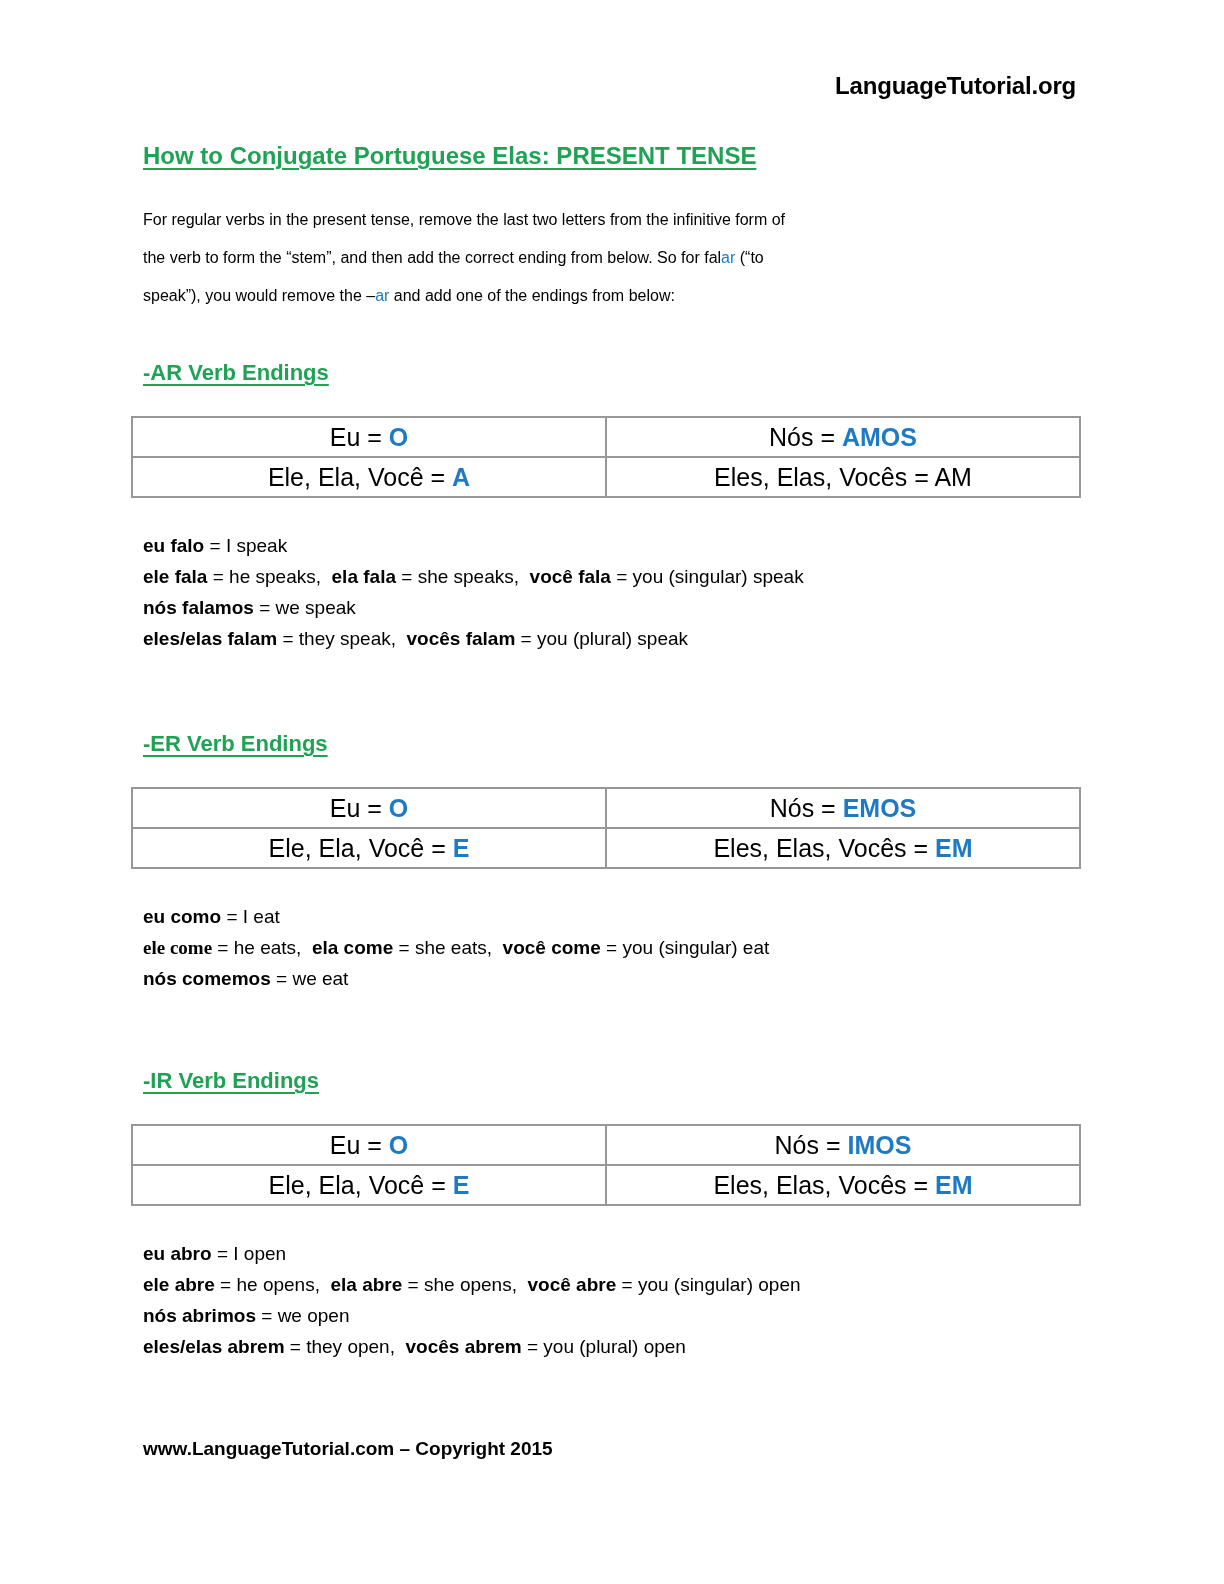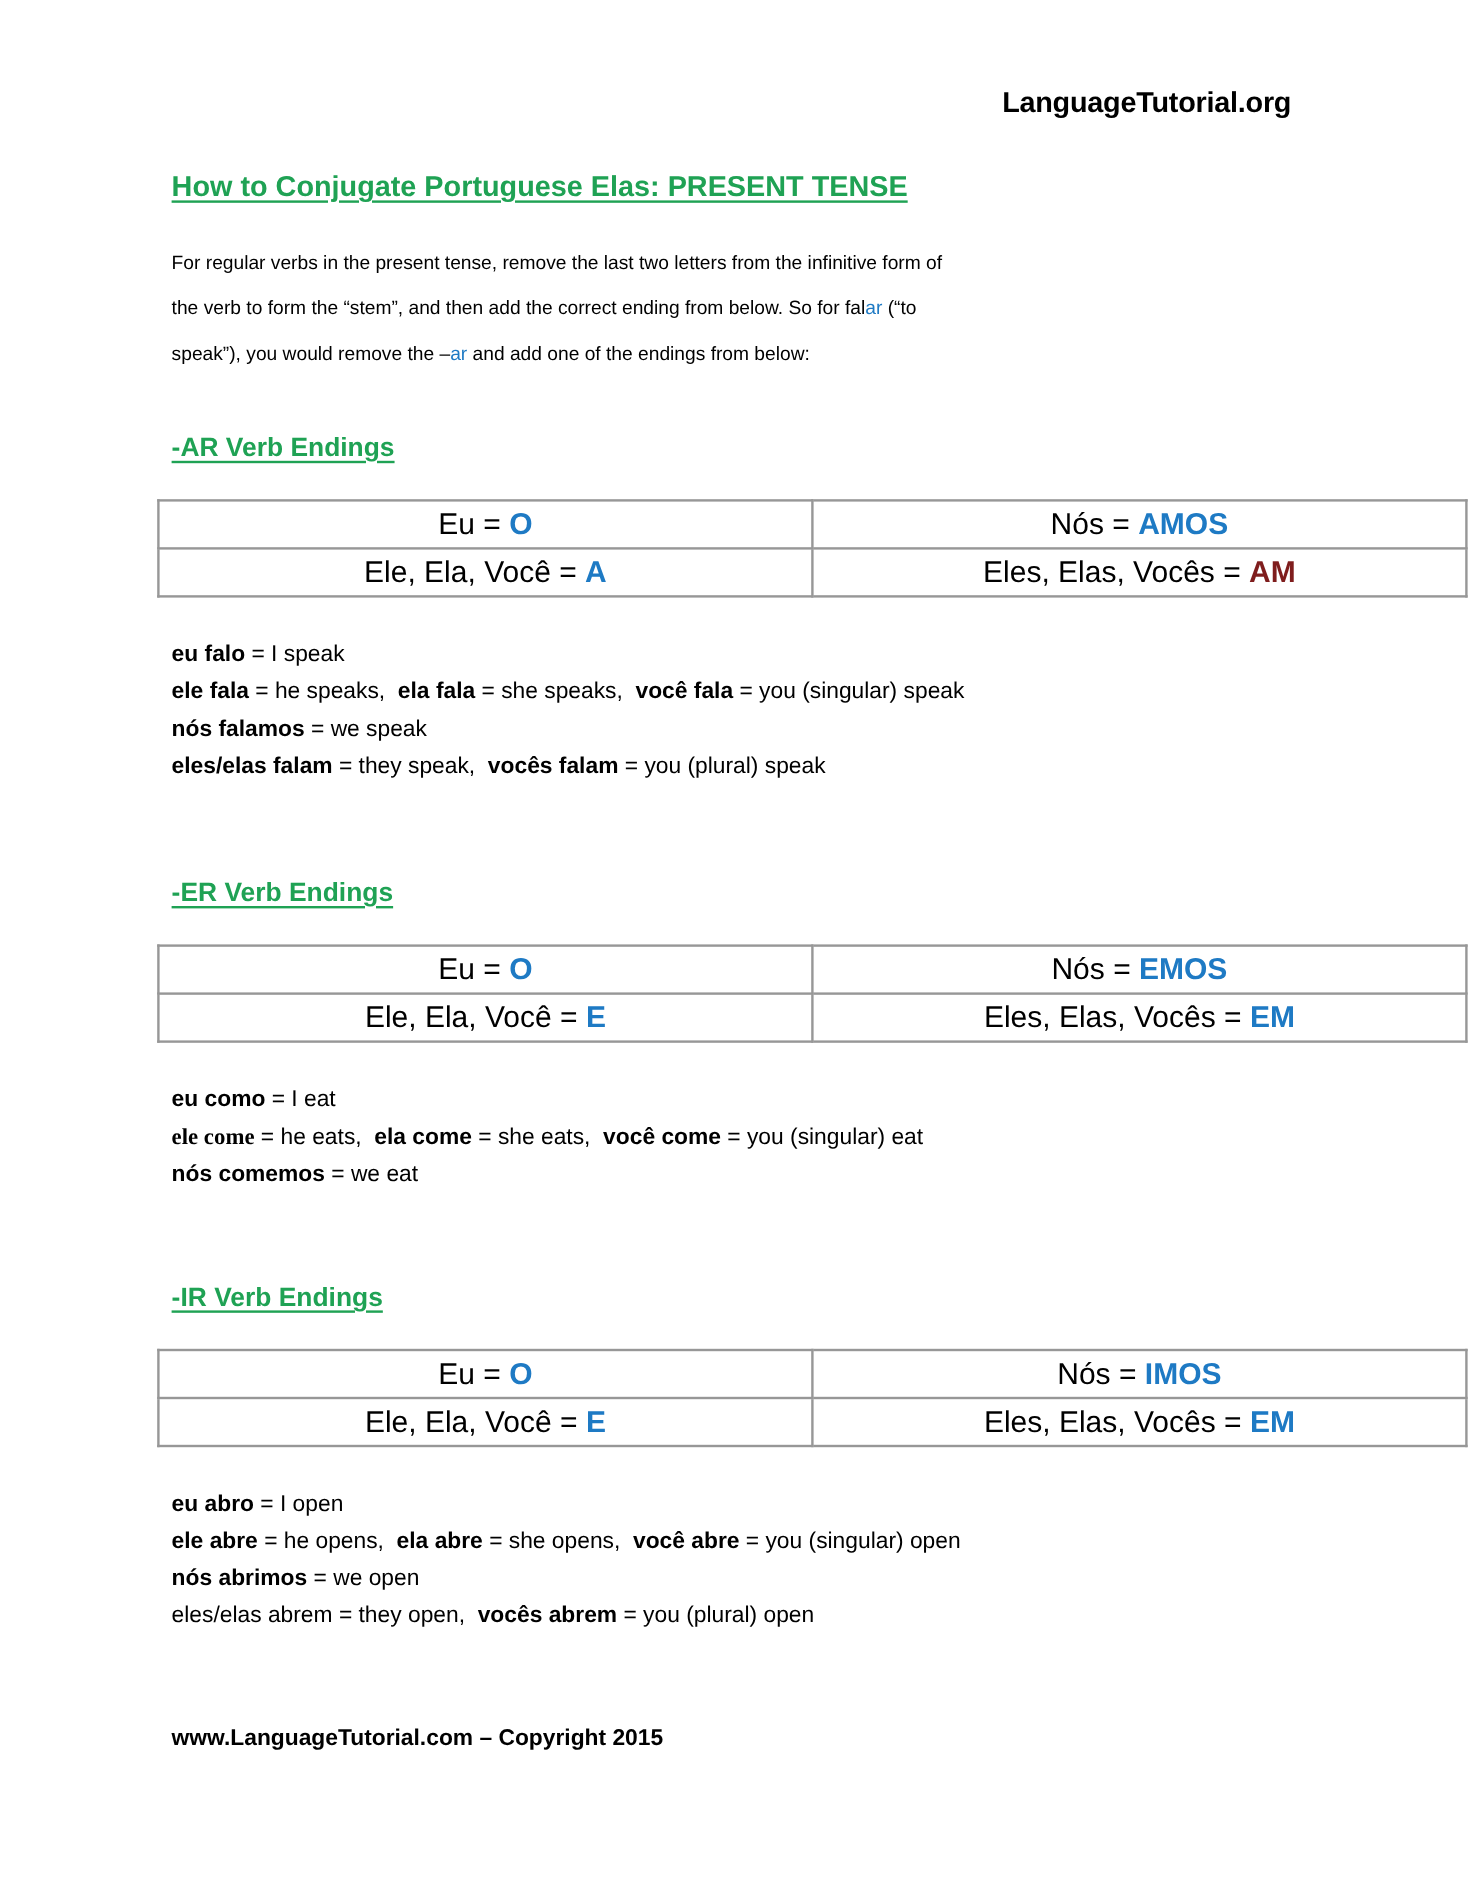--- a/index.html
+++ b/index.html
@@ -22,21 +22,21 @@
   .sec{position:absolute;left:0;width:1224px;}
   .sec-ar{top:360px;height:370px;}
   .sec-er{top:731px;height:335px;}
   .sec-ir{top:1068px;height:330px;}
   .shead{
     position:absolute;left:143px;top:0;margin:0;
     font-size:22px;font-weight:bold;color:var(--green);
     text-decoration:underline;text-underline-offset:4px;
   }
   .ctable{
-    position:absolute;left:131px;top:56px;width:1092px;
+    position:absolute;left:131px;top:56px;width:950px;
     border-collapse:collapse;border:2px solid #616161;
     table-layout:fixed;
   }
   .ctable td{
     width:50%;height:38px;padding:0;
     text-align:center;vertical-align:middle;
     font-size:25px;border:2px solid #979797;
     white-space:pre;
   }
   .examples{position:absolute;left:143px;top:170px;}
@@ -64,21 +64,21 @@
   <section class="sec sec-ar">
     <h2 class="shead">-AR Verb Endings</h2>
     <table class="ctable">
       <tbody>
           <tr>
         <td><span>Eu = </span><span style="font-weight: bold; color: rgb(30, 122, 196);">O</span></td>
         <td><span>Nós = </span><span style="font-weight: bold; color: rgb(30, 122, 196);">AMOS</span></td>
       </tr>
       <tr>
         <td><span>Ele, Ela, Você = </span><span style="font-weight: bold; color: rgb(30, 122, 196);">A</span></td>
-        <td><span>Eles, Elas, Vocês = </span><span style="font-weight: bold; color: #7f1d1d;">AM</span></td>
+        <td><span>Eles, Elas, Vocês = </span><span style="font-weight: normal; color: #000000;">AM</span></td>
       </tr>
     </tbody>
       </table>
     <div class="examples">
       <div class="eline"><span style="font-weight: bold;">eu falo</span><span> = I speak</span></div>
       <div class="eline"><span style="font-weight: bold;">ele fala</span><span> = he speaks,  </span><span style="font-weight: bold;">ela fala</span><span> = she speaks,  </span><span style="font-weight: bold;">você fala</span><span> = you (singular) speak</span></div>
       <div class="eline"><span style="font-weight: bold;">nós falamos</span><span> = we speak</span></div>
       <div class="eline"><span style="font-weight: bold;">eles/elas falam</span><span> = they speak,  </span><span style="font-weight: bold;">vocês falam</span><span> = you (plural) speak</span></div>
     </div>
   </section>
@@ -115,19 +115,19 @@
       <tr>
         <td><span>Ele, Ela, Você = </span><span style="font-weight: bold; color: rgb(30, 122, 196);">E</span></td>
         <td><span>Eles, Elas, Vocês = </span><span style="font-weight: bold; color: rgb(30, 122, 196);">EM</span></td>
       </tr>
     </tbody>
       </table>
     <div class="examples">
       <div class="eline"><span style="font-weight: bold;">eu abro</span><span> = I open</span></div>
       <div class="eline"><span style="font-weight: bold;">ele abre</span><span> = he opens,  </span><span style="font-weight: bold;">ela abre</span><span> = she opens,  </span><span style="font-weight: bold;">você abre</span><span> = you (singular) open</span></div>
       <div class="eline"><span style="font-weight: bold;">nós abrimos</span><span> = we open</span></div>
-      <div class="eline"><span style="font-weight: normal;">eles/elas abrem</span><span> = they open,  </span><span style="font-weight: bold;">vocês abrem</span><span> = you (plural) open</span></div>
+      <div class="eline"><span style="font-weight: bold;">eles/elas abrem</span><span> = they open,  </span><span style="font-weight: bold;">vocês abrem</span><span> = you (plural) open</span></div>
     </div>
   </section>
 
   <div class="footer">www.LanguageTutorial.com – Copyright 2015</div>
 
 </div>
 
 </body></html>

